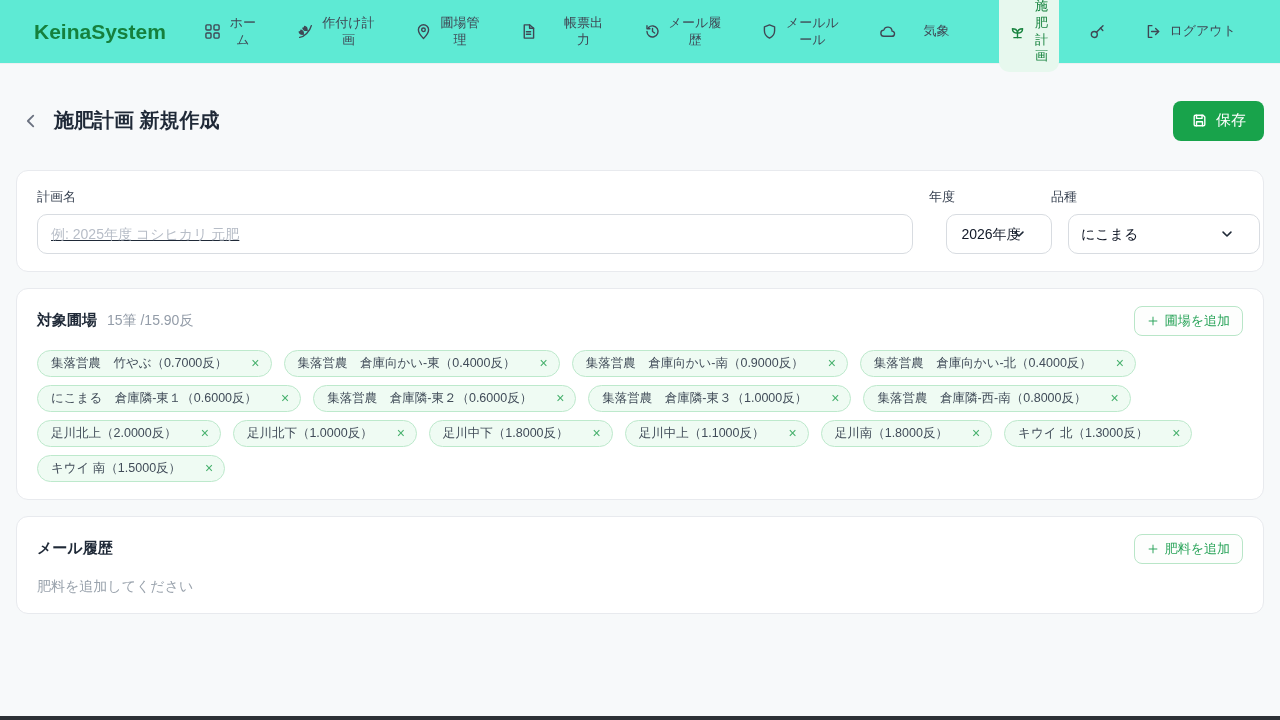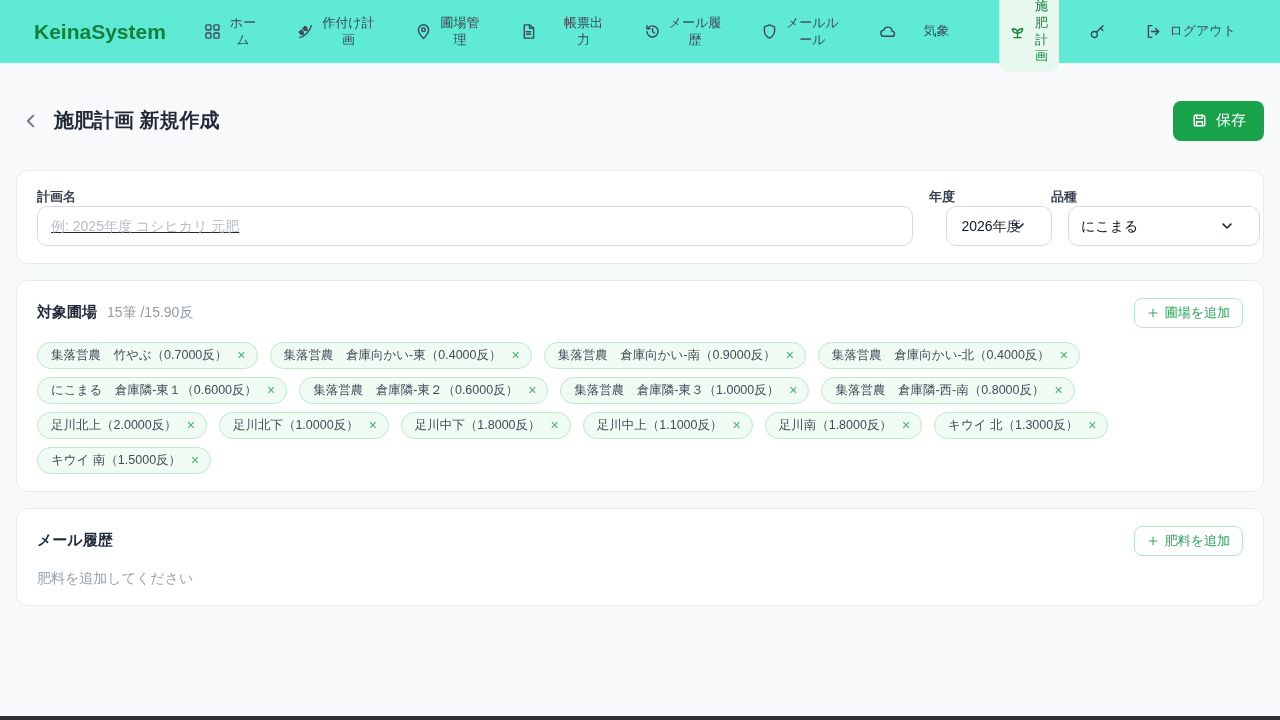--- a/index.html
+++ b/index.html
@@ -54,21 +54,21 @@
   .card {
     background:#ffffff; border:1px solid #e8eaee; border-radius:12px;
     padding:17px 20px; margin-bottom:16px;
   }
 
   
   .form-row { display:flex; gap:16px; }
   .field-plan { flex:1; }
   .field-year { width:106px; }
   .field-variety { width:192px; }
-  .field-label { display:block; font-size:13px; font-weight:bold; color:#374151; }
+  .field-label { display:block; font-size:13px; font-weight:normal; color:#374151; margin-bottom:8px; }
   .text-input {
     width:100%; height:40px; border:1px solid #d8dce1; border-radius:10px;
     padding:0 13px; font-size:14px; font-family:inherit; color:#1f2937; background:#fff;text-decoration:underline;
   }
   .text-input::placeholder { color:#b7bdc7; }
   .select-wrap { position:relative; }
   select {
     width:100%; height:40px; border:1px solid #d8dce1; border-radius:10px;
     padding:0 28px 0 12px; font-size:14px; font-family:inherit; color:#111827;
     background:#fff; appearance:none; -webkit-appearance:none; cursor:pointer;margin-left:17px;
@@ -81,21 +81,21 @@
   .card-head { display:flex; align-items:center; }
   .card-title { font-size:15px; font-weight:bold; color:#1f2937; }
   .summary { margin-left:10px; color:#939ca8; font-size:14px; }
   .outline-btn {
     margin-left:auto; border:1px solid #b9e6c8; color:#2aa45a; background:#fdfefd;
     border-radius:8px; height:30px; padding:0 12px; font-size:13px;
     display:flex; align-items:center; gap:6px; cursor:pointer; font-family:inherit;
   }
   .chips { display:flex; flex-wrap:wrap; gap:8px 12px; margin-top:14px; }
   .chip {
-    display:inline-flex; align-items:center; gap:10px;
+    display:inline-flex; align-items:center; gap:24px;
     background:#effbf3; border:1px solid #bde9cc; border-radius:999px;
     padding:0 11px 0 13px; height:27px; font-size:12.5px; color:#414c59; white-space:nowrap;
   }
   .chip-x { background:none; border:none; padding:0; color:#46b06c; font-size:14px; line-height:1; cursor:pointer; }
   .empty-text { color:#9aa3ad; font-size:14px; margin-top:14px; }
 
   .bottom-bar { position:absolute; left:0; right:0; bottom:0; height:4px; background:#2d3136; }
 </style>
 </head>
 <body>

